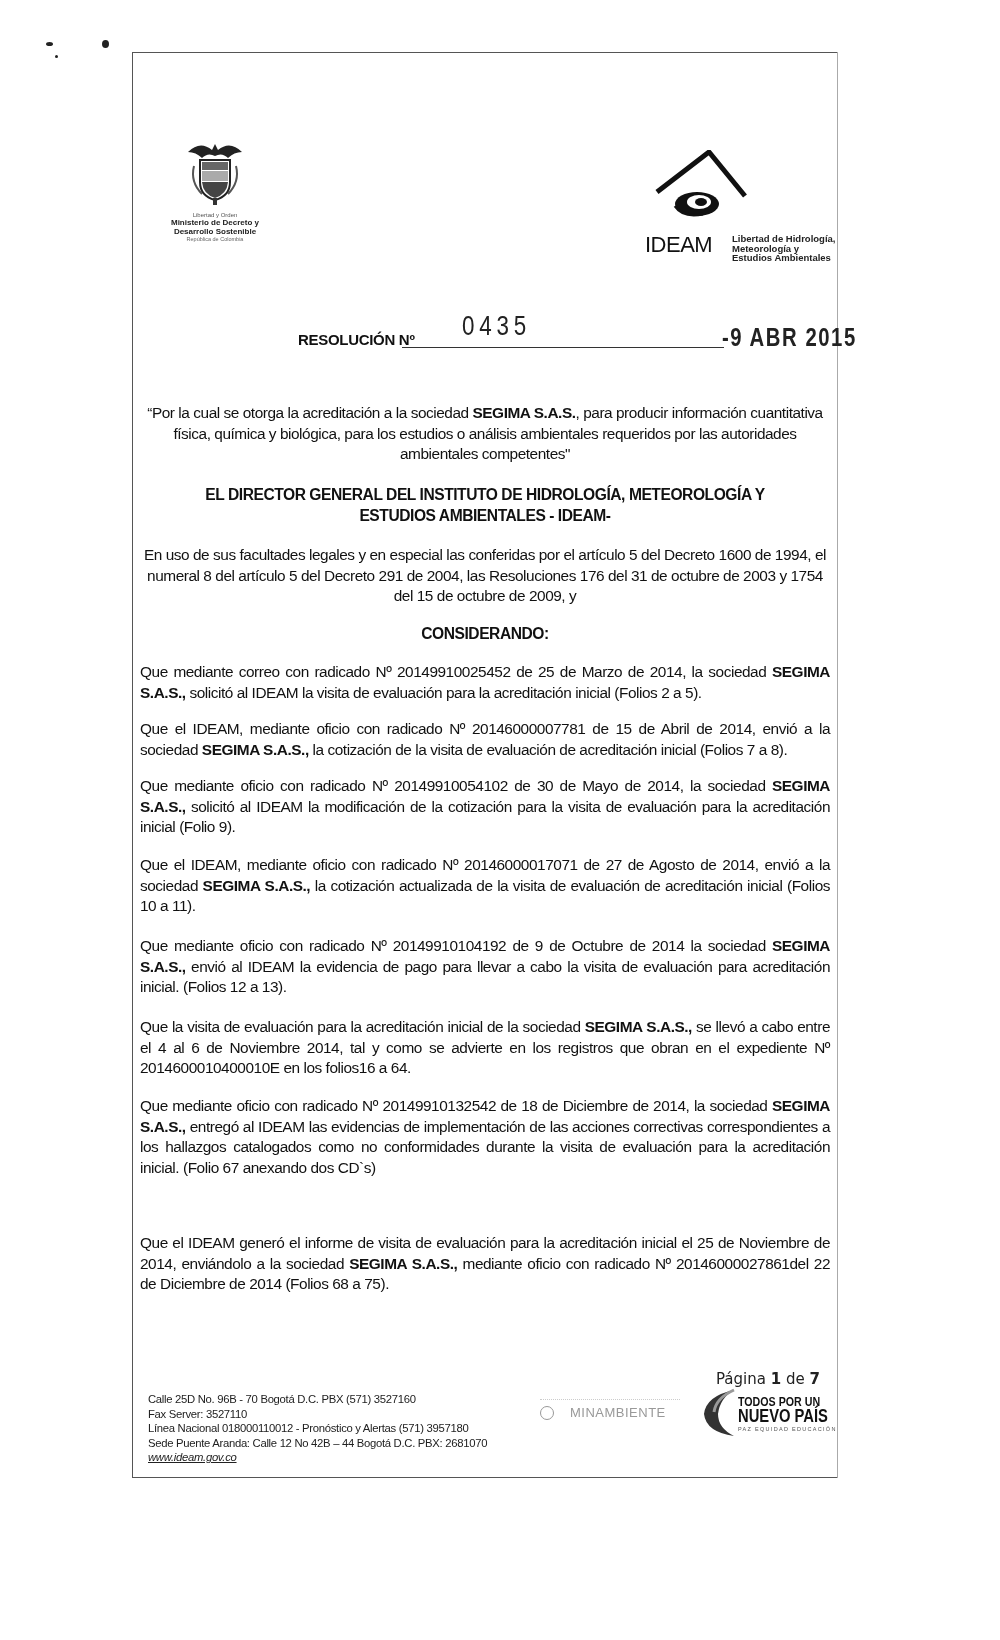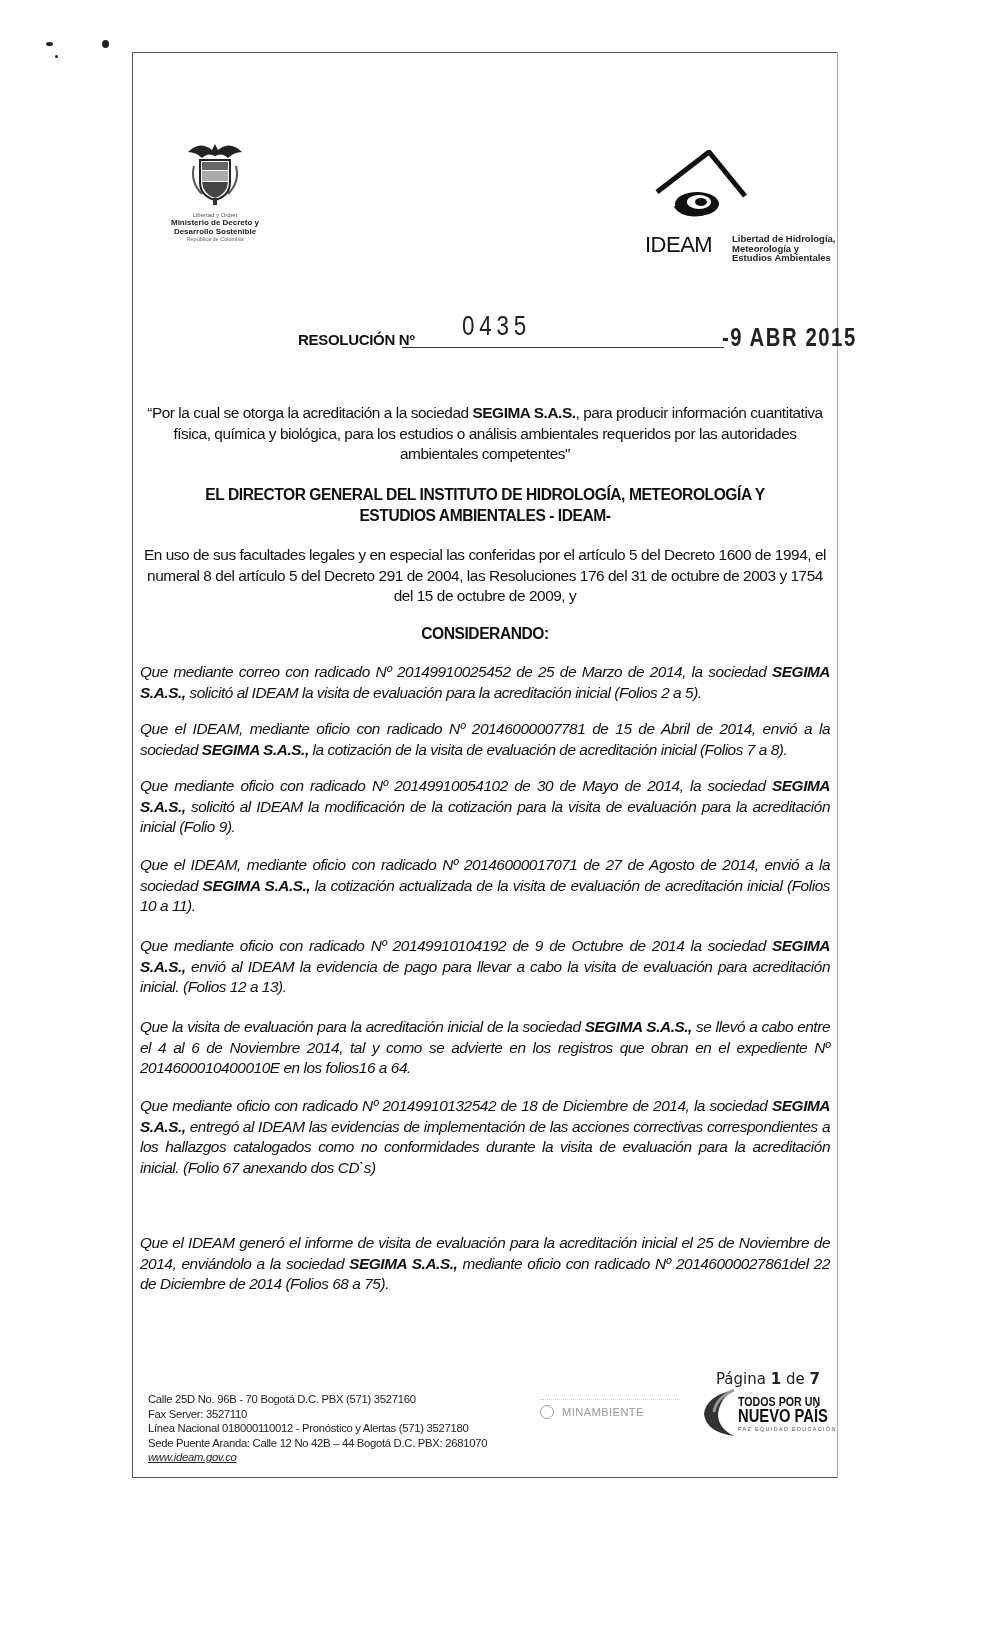--- a/index.html
+++ b/index.html
@@ -32,31 +32,31 @@
   .resol-line { position: absolute; left: 402px; top: 347px; width: 322px; height: 1px; background: #333; }
   .resol-num { position: absolute; left: 462px; top: 310px; font-size: 28px; letter-spacing: 6px;
                font-family: "Liberation Sans Narrow", "Liberation Sans", sans-serif; color: #222;
                transform: scaleX(0.8); transform-origin: left; }
   .resol-date { position: absolute; left: 722px; top: 322px; font-size: 26px; font-weight: bold;
                 color: #222; transform: scaleX(0.78); transform-origin: left; letter-spacing: 2px; white-space: nowrap; }
 
   .txt { position: absolute; left: 140px; width: 690px; font-size: 15.4px; line-height: 20.5px;
          letter-spacing: -0.45px; color: #111; }
   .center { text-align: center; }
-  .justify { text-align: justify; text-align-last: left; font-style: italic; }
+  .justify { text-align: justify; text-align-last: left; }
   .bold { font-weight: bold; }
   .heading { font-weight: bold; text-align: center; font-size: 15.6px; }
 
   .page-num { position: absolute; left: 716px; top: 1370px; font-size: 15px;
               font-family: "DejaVu Sans", sans-serif; color: #222; }
   .footer { position: absolute; left: 148px; top: 1392px; font-size: 11.3px; line-height: 14.6px;
             color: #222; letter-spacing: -0.3px; }
   .footer .url { font-style: italic; text-decoration: underline; }
-  .minamb { position: absolute; left: 540px; top: 1405px; width: 140px; color: #999; font-size: 11px;
-            letter-spacing: 0.5px; display: flex; align-items: center; gap: 8px; }
+  .minamb { position: absolute; left: 540px; top: 1405px; width: 140px; color: #999; font-size: 13px;
+            letter-spacing: 0.5px; display: flex; align-items: center; gap: 16px; }
   .minamb .seal { width: 14px; height: 14px; border: 1.5px solid #999; border-radius: 50%; box-sizing: border-box; }
   .minamb-dots { position: absolute; left: 540px; top: 1399px; width: 140px; border-top: 1px dotted #ccc; }
   .tpun { position: absolute; left: 700px; top: 1388px; width: 140px; height: 50px; }
   .tpun .line1, .tpun .line2 { position: absolute; left: 38px; font-weight: bold; font-family: "Liberation Sans", sans-serif;
                                color: #111; transform: scaleX(0.82); transform-origin: left; white-space: nowrap; }
   .tpun .line1 { top: 6px; font-size: 13px; }
   .tpun .line2 { top: 18px; font-size: 18px; }
   .tpun .line3 { position: absolute; left: 38px; top: 38px; font-size: 5.5px; letter-spacing: 1.3px; color: #555; white-space: nowrap; }
 </style>
 </head>
@@ -124,21 +124,21 @@
     <div class="txt justify" style="top: 1017px;"><span>Que la visita de evaluación para la acreditación inicial de la sociedad </span><b>SEGIMA S.A.S.,</b><span> se llevó a cabo entre el 4 al 6 de Noviembre 2014, tal y como se advierte en los registros que obran en el expediente Nº 2014600010400010E en los folios16 a 64.</span></div>
     <div class="txt justify" style="top: 1096px;"><span>Que mediante oficio con radicado Nº 20149910132542 de 18 de Diciembre de 2014, la sociedad </span><b>SEGIMA S.A.S.,</b><span> entregó al IDEAM las evidencias de implementación de las acciones correctivas correspondientes a los hallazgos catalogados como no conformidades durante la visita de evaluación para la acreditación inicial. (Folio 67 anexando dos CD`s)</span></div>
     <div class="txt justify" style="top: 1233px;"><span>Que el IDEAM generó el informe de visita de evaluación para la acreditación inicial el 25 de Noviembre de 2014, enviándolo a la sociedad </span><b>SEGIMA S.A.S.,</b><span> mediante oficio con radicado Nº 20146000027861del 22 de Diciembre de 2014 (Folios 68 a 75).</span></div>
   </div>
 
 <div class="page-num"><span>Página </span><b>1</b><span> de </span><b>7</b></div>
 
 <div class="footer">
   <div>Calle 25D No. 96B - 70 Bogotá D.C. PBX (571) 3527160</div>
   <div>Fax Server: 3527110</div>
-  <div>Línea Nacional 018000110012 - Pronóstico y Alertas (571) 3527180</div>
+  <div>Línea Nacional 018000110012 - Pronóstico y Alertas (571) 3957180</div>
   <div>Sede Puente Aranda: Calle 12 No 42B – 44 Bogotá D.C. PBX: 2681070</div>
   <div class="url">www.ideam.gov.co</div>
 </div>
 
 <div class="minamb-dots"></div>
 <div class="minamb">
   <span class="seal"></span>
   <span>MINAMBIENTE</span>
 </div>
 

